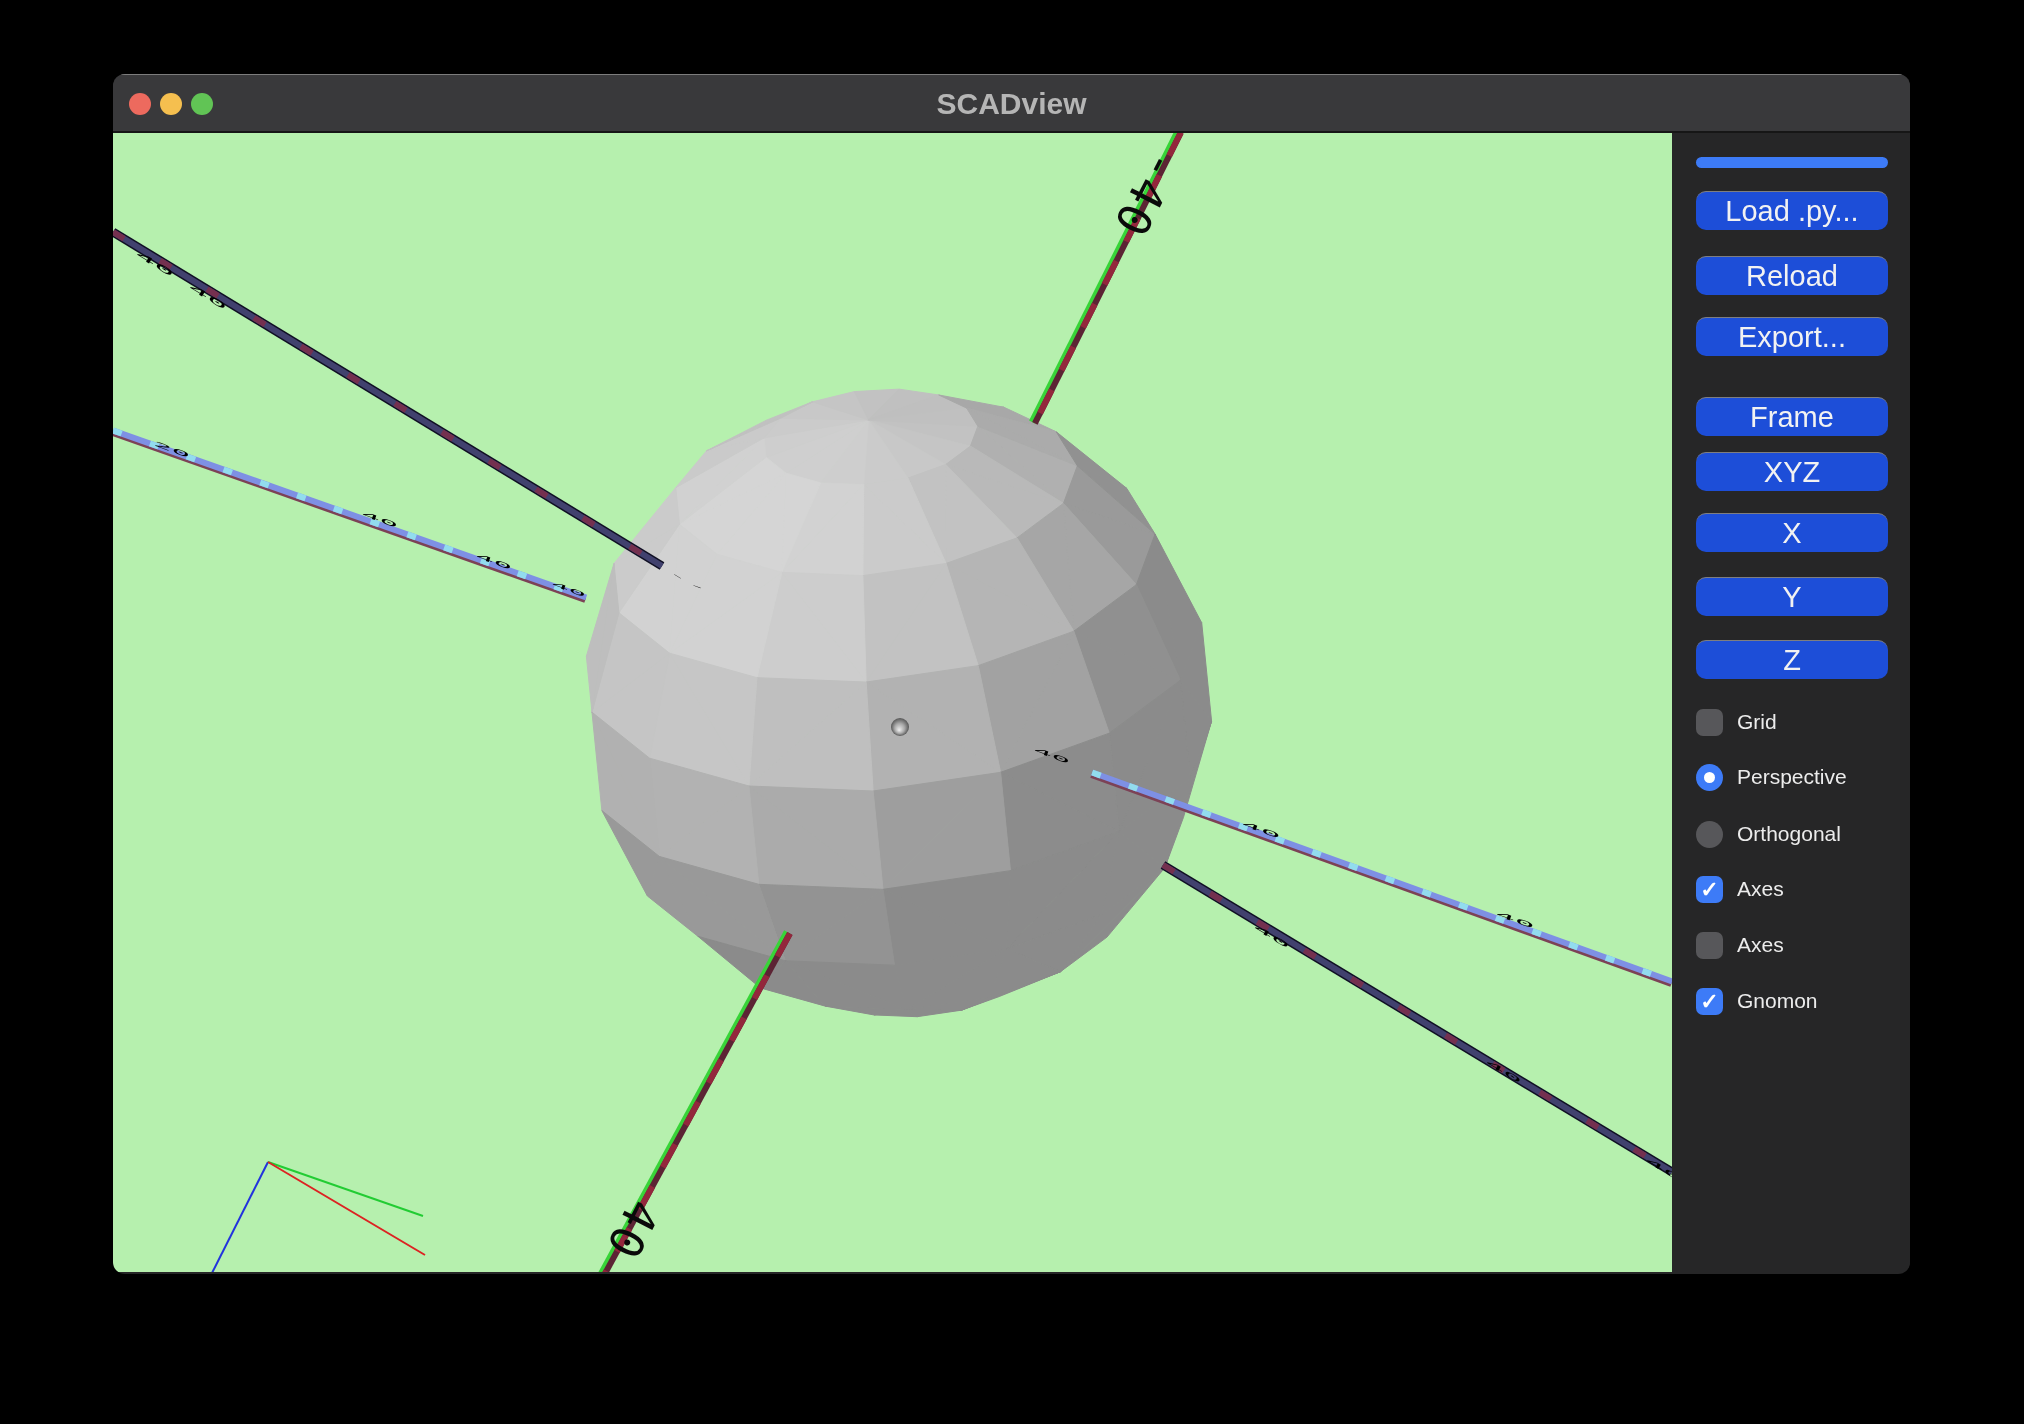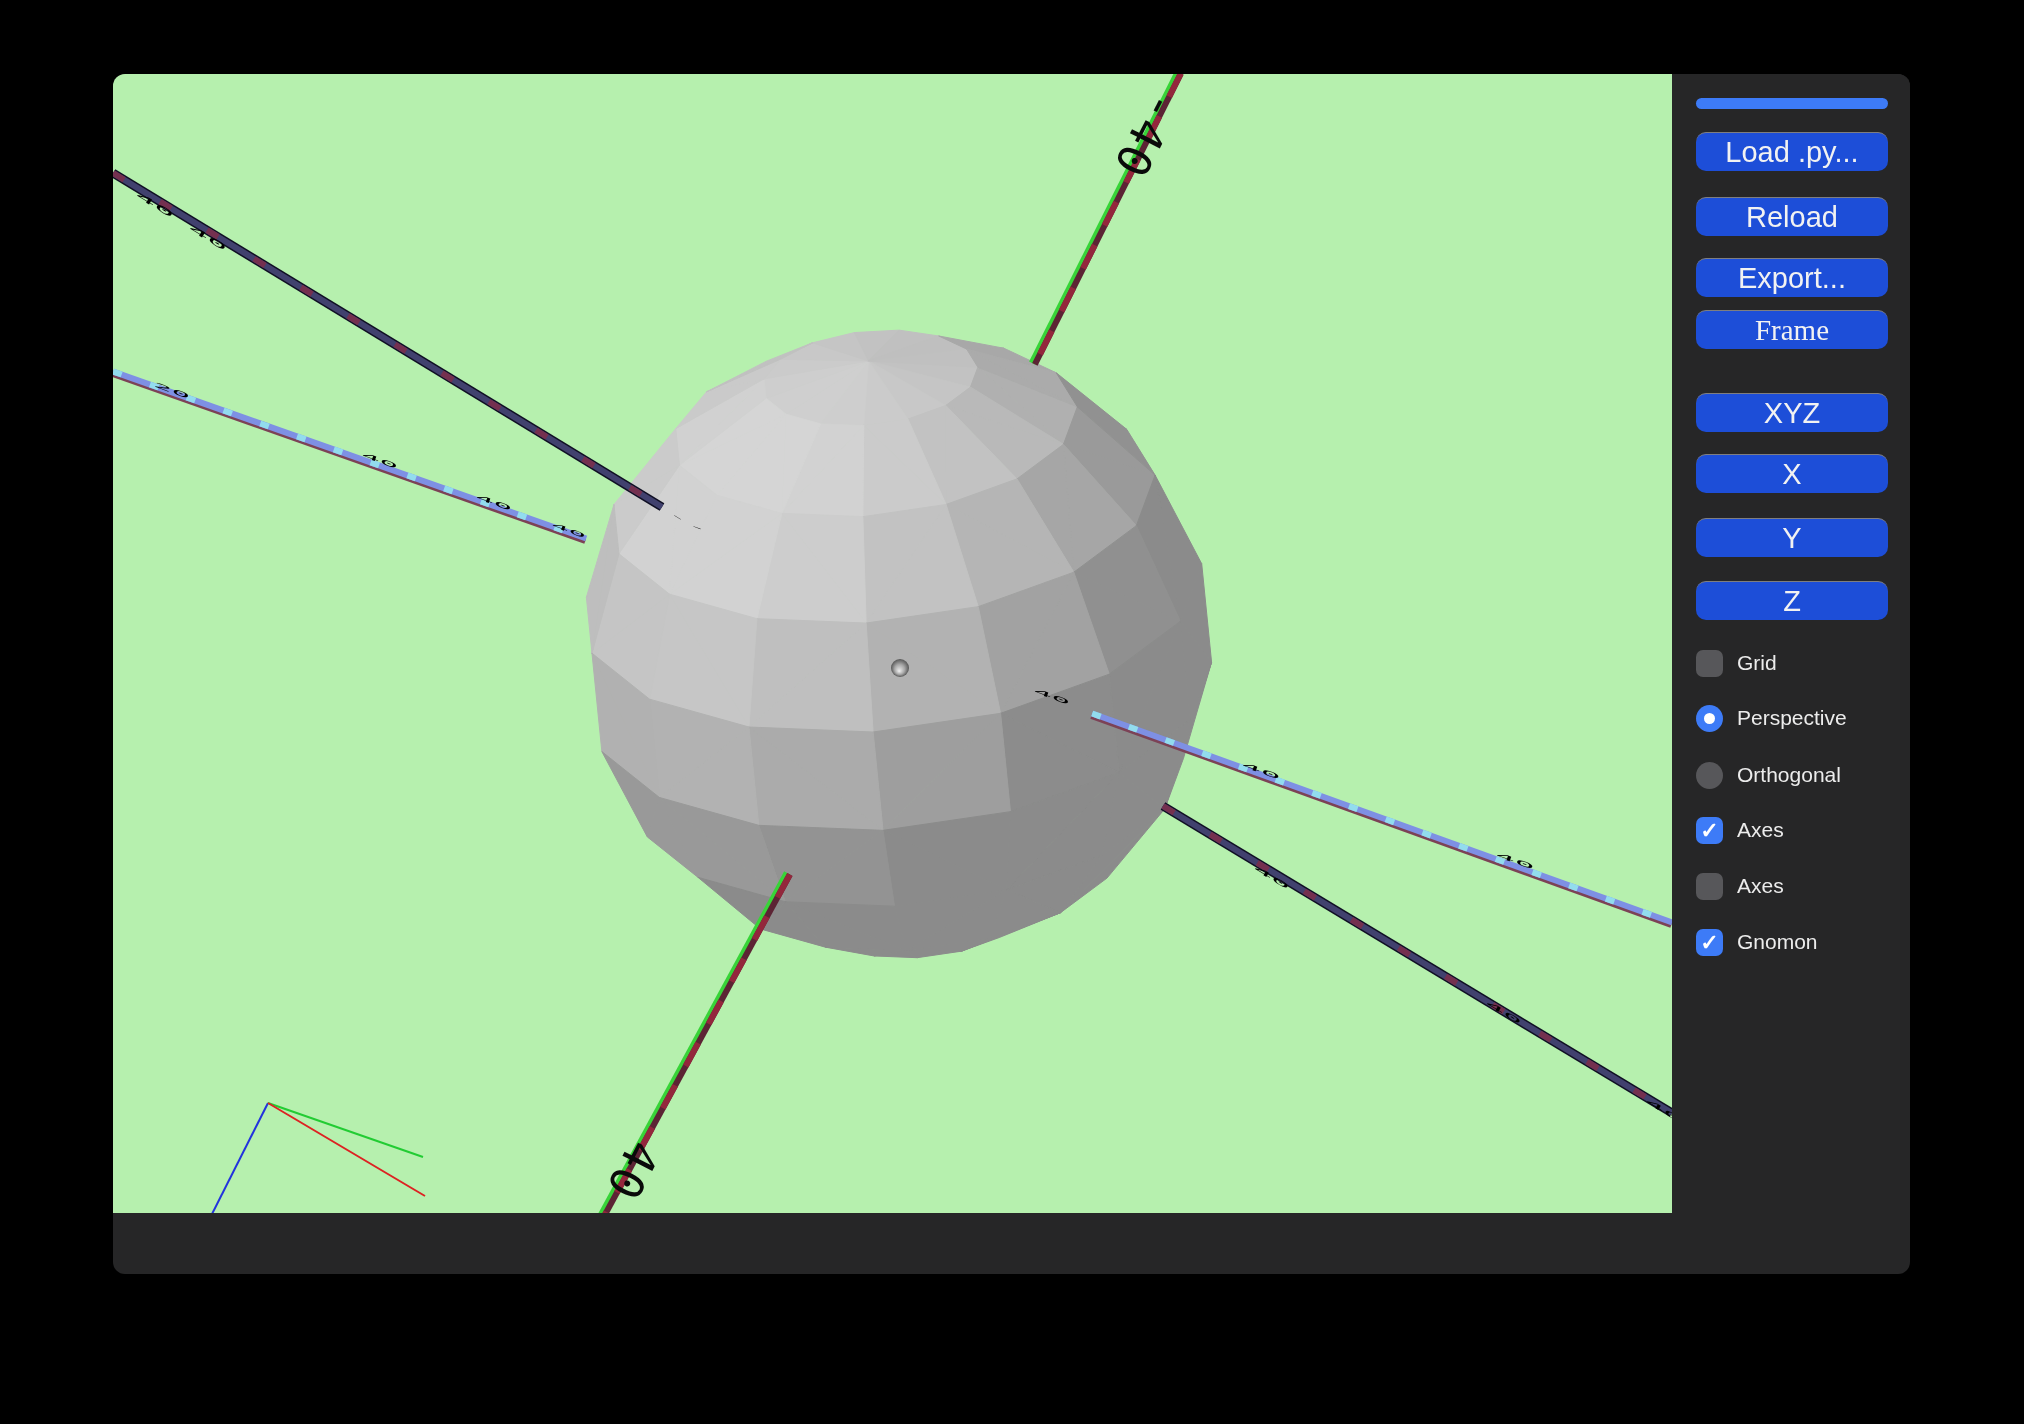--- a/index.html
+++ b/index.html
@@ -34,20 +34,28 @@
   .checkbox.on .tbox::after{content:"\2713";position:absolute;left:0;top:0;width:27px;height:27px;
         color:#fff;font-size:22px;font-weight:bold;line-height:27px;text-align:center;}
   .radio.on .tbox::after{content:"";position:absolute;left:8px;top:8px;width:11px;height:11px;
         border-radius:50%;background:#fff;}
   .tlabel{margin-left:14px;color:#ececec;font-size:21px;white-space:nowrap;}
 </style>
 </head>
 <body>
 
 <div class="window">
+  <div class="titlebar" style="background: rgb(57, 57, 59);">
+    <div class="traffic">
+      <div class="tl" style="background: rgb(237, 106, 94);"></div>
+      <div class="tl" style="background: rgb(245, 191, 79);"></div>
+      <div class="tl" style="background: rgb(97, 196, 85);"></div>
+    </div>
+    <div class="title" style="color: rgb(181, 181, 181);">SCADview</div>
+  </div>
   <div class="content">
     <div class="viewport" style="background: rgb(182, 240, 174);">
       <svg id="scene" width="1559" height="1139">
           <polygon points="755.5932714069172,286.88023688471225 864.8448304013087,293.164615329314 755.5932714069172,286.88023688471225" fill="rgb(NaN,NaN,NaN)" stroke="rgb(NaN,NaN,NaN)" stroke-width="1"></polygon>
           <polygon points="864.8448304013087,293.164615329314 857.4565437459773,313.12275840967516 755.5932714069172,286.88023688471225" fill="rgb(194,194,194)" stroke="rgb(194,194,194)" stroke-width="1"></polygon>
           <polygon points="755.5932714069172,286.88023688471225 857.4565437459773,313.12275840967516 832.7513885704101,331.49561729446657" fill="rgb(197,197,197)" stroke="rgb(197,197,197)" stroke-width="1"></polygon>
           <polygon points="755.5932714069172,286.88023688471225 832.7513885704101,331.49561729446657 755.5932714069172,286.88023688471225" fill="rgb(NaN,NaN,NaN)" stroke="rgb(NaN,NaN,NaN)" stroke-width="1"></polygon>
           <polygon points="755.5932714069172,286.88023688471225 832.7513885704101,331.49561729446657 755.5932714069172,286.88023688471225" fill="rgb(NaN,NaN,NaN)" stroke="rgb(NaN,NaN,NaN)" stroke-width="1"></polygon>
           <polygon points="832.7513885704101,331.49561729446657 795.0011106437515,345.10635777032473 755.5932714069172,286.88023688471225" fill="rgb(200,200,200)" stroke="rgb(200,200,200)" stroke-width="1"></polygon>
           <polygon points="755.5932714069172,286.88023688471225 795.0011106437515,345.10635777032473 750.7330759700294,351.6015591592786" fill="rgb(203,203,203)" stroke="rgb(203,203,203)" stroke-width="1"></polygon>
@@ -223,21 +231,21 @@
           <line x1="155" y1="1029" x2="97" y2="1144" stroke="#2233dd" stroke-width="2"></line>
           <line x1="155" y1="1029" x2="310" y2="1083" stroke="#22cc33" stroke-width="2"></line>
           <line x1="155" y1="1029" x2="312" y2="1122" stroke="#dd2222" stroke-width="2"></line>
         </svg>
     </div>
     <div class="sidebar" style="background: rgb(38, 38, 39); --accent: #3d7bf7;">
       <div class="progress" style="background: rgb(61, 123, 247);"></div>
       <button class="sbtn" style="top: 58px;">Load .py...</button>
       <button class="sbtn" style="top: 123px;">Reload</button>
       <button class="sbtn" style="top: 184px;">Export...</button>
-      <button class="sbtn" style="top: 236px; font-family: Liberation Serif, serif;">Frame</button>
+      <button class="sbtn" style="top: 264px;">Frame</button>
       <button class="sbtn" style="top: 319px;">XYZ</button>
       <button class="sbtn" style="top: 380px;">X</button>
       <button class="sbtn" style="top: 444px;">Y</button>
       <button class="sbtn" style="top: 507px;">Z</button>
 
       <div class="trow checkbox off" style="top: 575px;">
         <span class="tbox"></span>
         <span class="tlabel">Grid</span>
       </div>
       <div class="trow radio on" style="top: 630px;">

